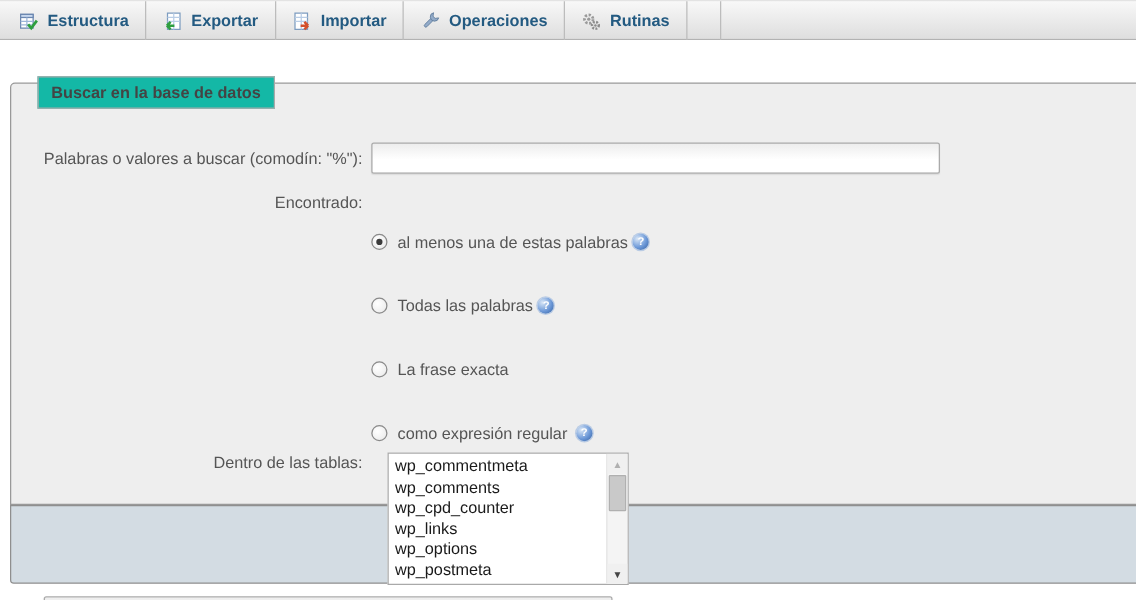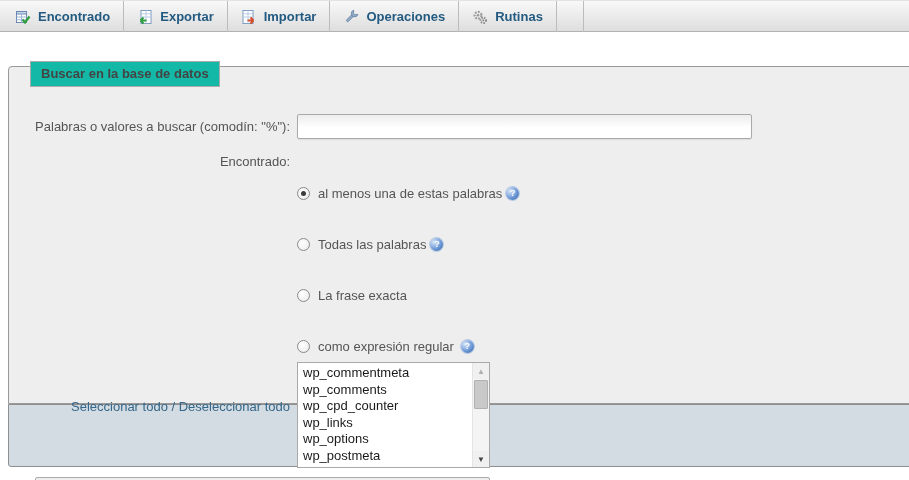--- a/index.html
+++ b/index.html
@@ -91,21 +91,21 @@
   .help-icon::after { content:"?"; }
   .help-gap { margin-left:7px; }
 
   .row-tables { margin-top:6px; }
   .tables-left { display:flex; flex-direction:column; }
   .select-links { margin-top:37px; white-space:nowrap; }
   .select-links a { color:#35688a; text-decoration:none; cursor:pointer; }
   .select-links .sep { color:#35688a; }
 
   .listbox {
-    position:relative; width:193px; height:106px; margin-left:7px;
+    position:relative; width:193px; height:106px; margin-left:20px;
     background:#fff; border:1px solid #a9a9a9; overflow:hidden;
   }
   .list-items { padding:2px 20px 0 3px; }
   .list-item { line-height:16.5px; color:#1a1a1a; padding-left:2px; white-space:nowrap; cursor:default; }
   .vscroll {
     position:absolute; top:0; right:0; width:17px; height:100%;
     background:#f4f4f4; border-left:1px solid #e4e4e4;
   }
   .sb-btn {
     position:absolute; left:0; width:100%; height:16px;
@@ -136,21 +136,21 @@
 
 <div class="tabbar">
 
   <div class="tab">
     <svg viewBox="0 0 16 16">
       <rect x="1.5" y="2.5" width="10" height="11" fill="#fff" stroke="#6b87b0"></rect>
       <rect x="1.5" y="2.5" width="10" height="2.5" fill="#c7d8ee" stroke="#6b87b0"></rect>
       <path d="M1.5 8h10 M1.5 10.8h10 M6.5 5v8.5" stroke="#9db6d8" fill="none"></path>
       <path d="M7.5 10.5l2.5 3 4.5-6" stroke="#2e9e3f" stroke-width="2.2" fill="none"></path>
     </svg>
-    <span>Encontrado</span>
+    <span>Estructura</span>
   </div>
 
 
 
 
   <div class="tab">
     <svg viewBox="0 0 16 16">
       <rect x="4" y="1.5" width="10" height="13" fill="#fff" stroke="#7d9cc0"></rect>
       <path d="M4 4.8h10 M4 8h10 M9 1.5v13" stroke="#b9cde6" fill="none"></path>
       <path d="M9.5 11.5H3.5 M3.5 11.5l3-3 M3.5 11.5l3 3" stroke="#2e9e3f" stroke-width="2" fill="none"></path>
@@ -229,23 +229,21 @@
         <span class="radio"></span>
         <span class="opt-label">como expresión regular</span>
         <span class="help-icon help-gap"></span>
       </div>
 
     </div>
   </div>
 
   <div class="row row-tables">
     <div class="lbl tables-left">
-      <div class="select-links">
-        <a>Seleccionar todo</a><span class="sep"> / </span><a>Deseleccionar todo</a>
-      </div>
+      <div>Dentro de las tablas:</div>
     </div>
     <div class="ctl" style="margin-left:0;">
       <div class="listbox">
         <div class="list-items">
           <div class="list-item">wp_commentmeta</div>
           <div class="list-item">wp_comments</div>
           <div class="list-item">wp_cpd_counter</div>
           <div class="list-item">wp_links</div>
           <div class="list-item">wp_options</div>
           <div class="list-item">wp_postmeta</div>

